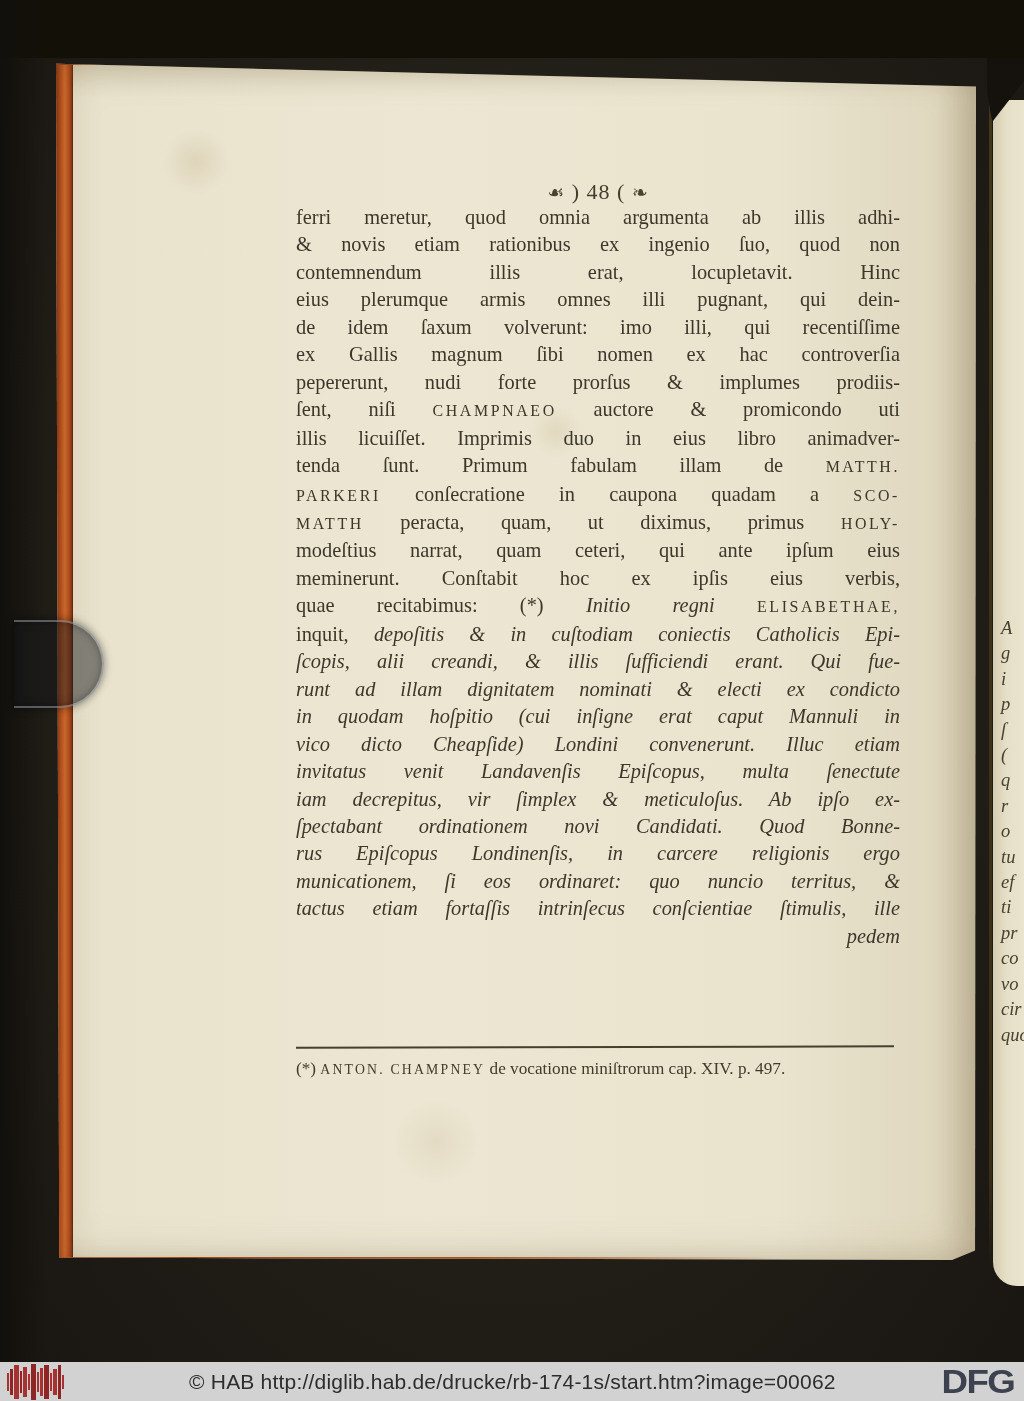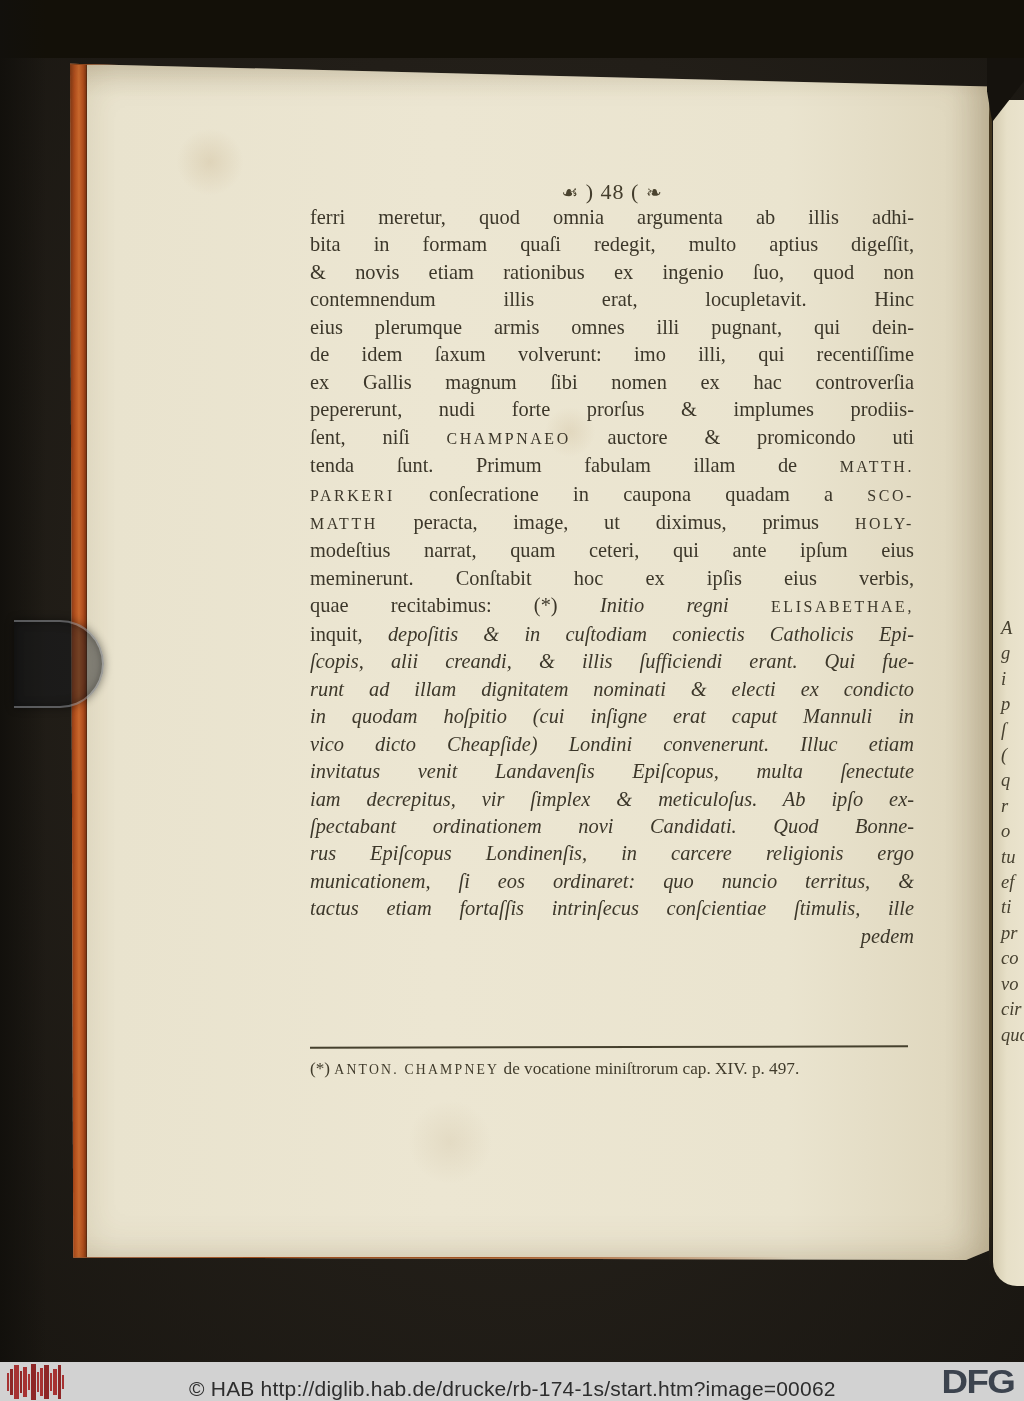--- a/index.html
+++ b/index.html
@@ -6,21 +6,21 @@
   .stage{
     position:relative;width:1024px;height:1401px;overflow:hidden;
     background:radial-gradient(ellipse at 50% 45%, #2a2520 0%, #221e18 55%, #191611 100%);
     font-family:"Liberation Serif","DejaVu Serif",serif;
   }
   .top-band{position:absolute;left:0;top:0;width:1024px;height:58px;background:#131008;}
   .side-shade{position:absolute;left:0;top:0;width:46px;height:1401px;background:linear-gradient(90deg,#12100c,rgba(18,16,12,0));}
 
   
   .book-page{
-    position:absolute;left:70px;top:62px;width:920px;height:1198px;z-index:1;
+    position:absolute;left:56px;top:62px;width:920px;height:1198px;z-index:1;
     background:
       radial-gradient(circle 48px at 140px 100px, rgba(165,130,75,.16), rgba(165,130,75,0) 70%),
       radial-gradient(circle 36px at 500px 370px, rgba(160,125,70,.13), rgba(160,125,70,0) 70%),
       radial-gradient(circle 60px at 380px 1080px, rgba(150,120,70,.10), rgba(150,120,70,0) 70%),
       linear-gradient(180deg, rgba(120,100,60,.14), rgba(120,100,60,0) 3%),
       linear-gradient(90deg,#e2dbc3 0,#e9e3ce 5%,#ece6d2 40%,#eae4cf 78%,#e0d8bf 95%,#d3cab0 100%);
     clip-path:polygon(0 0.15%, 100% 2.05%, 99.9% 99.2%, 97.4% 100%, 0.35% 99.8%);
     color:#3c372a;
   }
   .fore-edge{position:absolute;left:0;top:0;width:16px;height:100%;
@@ -61,21 +61,21 @@
     background:#15120d;clip-path:polygon(0 0,100% 0,100% 36%,14% 100%,0 52%);}
 
   
   .holding-clip{position:absolute;left:14px;top:620px;width:88px;height:84px;z-index:5;
     background:rgba(24,25,30,.48);
     border:2px solid rgba(205,210,220,.36);border-left:none;
     border-radius:0 46px 46px 0;box-shadow:0 0 8px rgba(0,0,0,.45), inset 0 0 10px rgba(0,0,0,.35);}
 
   
   .footer{position:absolute;left:0;top:1362px;width:1024px;height:39px;background:#d2d2d2;z-index:10;
-    display:flex;align-items:flex-end;font-family:"Liberation Sans","DejaVu Sans",sans-serif;}
+    display:flex;align-items:center;font-family:"Liberation Sans","DejaVu Sans",sans-serif;}
   .hab-logo{margin-left:6px;flex:0 0 auto;display:block;}
   .footer-url{flex:1 1 auto;text-align:center;font-size:21px;color:#2d2d2d;letter-spacing:.2px;}
   .dfg-logo{flex:0 0 auto;margin-right:10px;font-size:34px;font-weight:800;color:#3c434e;
     letter-spacing:-1.5px;transform:scaleX(1.08);transform-origin:right center;}
 </style>
 </head>
 <body>
 
 <div class="stage">
   <div class="top-band"></div>
@@ -88,31 +88,31 @@
 
     <div class="page-header">
       <span class="orn">☙</span>
       <span>) 48 (</span>
       <span class="orn">❧</span>
     </div>
 
     <div class="text-block">
 
     <div class="line"><span class="seg rm">ferri meretur, quod omnia argumenta ab illis adhi-</span></div>
-        <div class="line"><span class="seg rm">bita in formam quaſi redegit, multo aptius digeſſit,</span></div>
         <div class="line"><span class="seg rm">&amp; novis etiam rationibus ex ingenio ſuo, quod non</span></div>
         <div class="line"><span class="seg rm">contemnendum illis erat, locupletavit.  Hinc</span></div>
         <div class="line"><span class="seg rm">eius plerumque armis omnes illi pugnant, qui dein-</span></div>
         <div class="line"><span class="seg rm">de idem ſaxum volverunt: imo illi, qui recentiſſime</span></div>
         <div class="line"><span class="seg rm">ex Gallis magnum ſibi nomen ex hac controverſia</span></div>
         <div class="line"><span class="seg rm">pepererunt, nudi forte prorſus &amp; implumes prodiis-</span></div>
         <div class="line"><span class="seg rm">ſent, niſi </span><span class="seg sc">CHAMPNAEO</span><span class="seg rm"> auctore &amp; promicondo uti</span></div>
+        <div class="line"><span class="seg rm">illis licuiſſet.  Imprimis duo in eius libro animadver-</span></div>
         <div class="line"><span class="seg rm">tenda ſunt.  Primum fabulam illam de </span><span class="seg sc">MATTH.</span></div>
         <div class="line"><span class="seg sc">PARKERI</span><span class="seg rm"> conſecratione in caupona quadam a </span><span class="seg sc">SCO-</span></div>
-        <div class="line"><span class="seg sc">MATTH</span><span class="seg rm"> peracta, image, ut diximus, primus </span><span class="seg sc">HOLY-</span></div>
+        <div class="line"><span class="seg sc">MATTH</span><span class="seg rm"> peracta, quam, ut diximus, primus </span><span class="seg sc">HOLY-</span></div>
         <div class="line"><span class="seg rm">modeſtius narrat, quam ceteri, qui ante ipſum eius</span></div>
         <div class="line"><span class="seg rm">meminerunt.  Conſtabit hoc ex ipſis eius verbis,</span></div>
         <div class="line"><span class="seg rm">quae recitabimus: (*) </span><span class="seg it">Initio regni </span><span class="seg sc">ELISABETHAE,</span></div>
         <div class="line"><span class="seg rm">inquit, </span><span class="seg it">depoſitis &amp; in cuſtodiam coniectis Catholicis Epi-</span></div>
         <div class="line"><span class="seg it">ſcopis, alii creandi, &amp; illis ſufficiendi erant.  Qui fue-</span></div>
         <div class="line"><span class="seg it">runt ad illam dignitatem nominati &amp; electi ex condicto</span></div>
         <div class="line"><span class="seg it">in quodam hoſpitio (cui inſigne erat caput Mannuli in</span></div>
         <div class="line"><span class="seg it">vico dicto Cheapſide) Londini convenerunt.  Illuc etiam</span></div>
         <div class="line"><span class="seg it">invitatus venit Landavenſis Epiſcopus, multa ſenectute</span></div>
         <div class="line"><span class="seg it">iam decrepitus, vir ſimplex &amp; meticuloſus.  Ab ipſo ex-</span></div>

